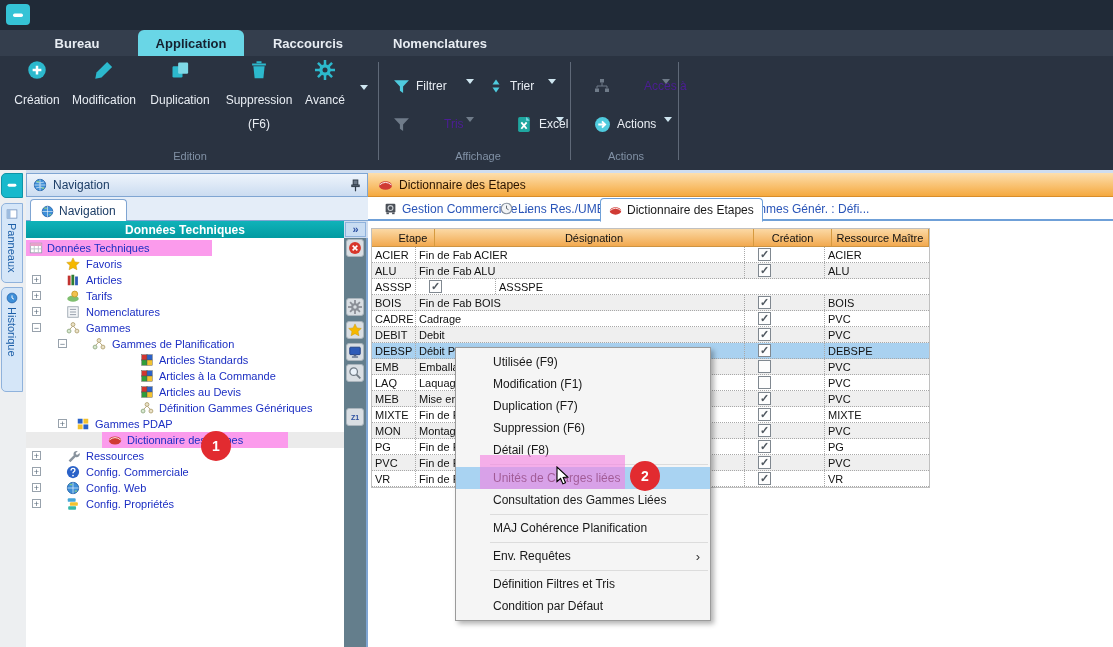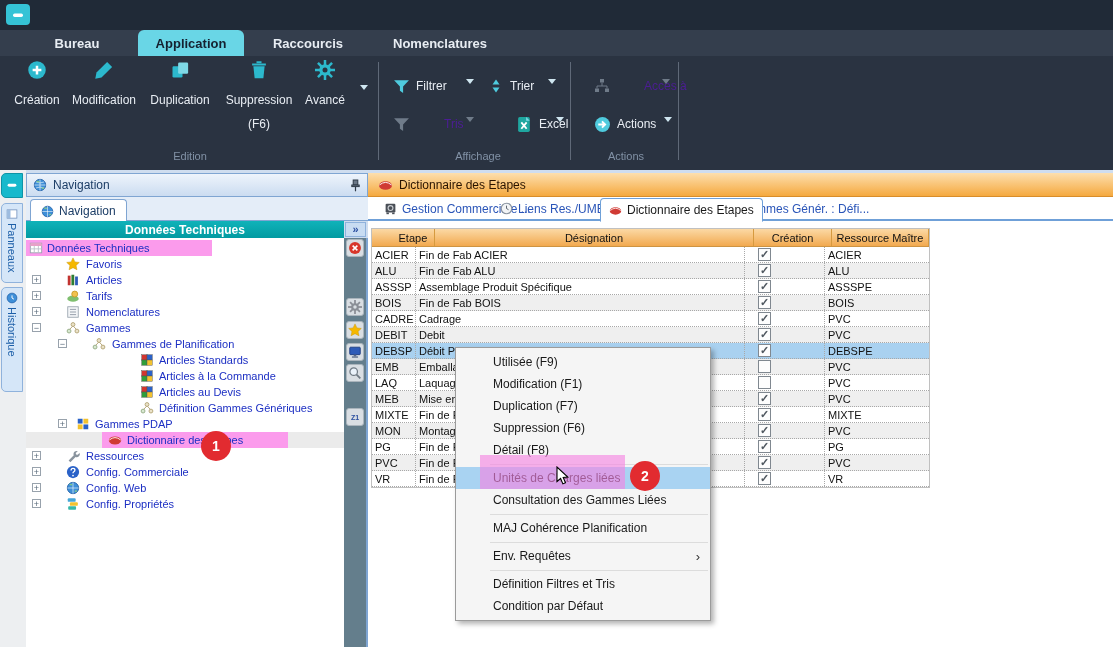--- a/index.html
+++ b/index.html
@@ -612,21 +612,20 @@
       <div class="tr alt">
         <div class="td" style="width:44px">ALU</div>
         <div class="td" style="width:329px">Fin de Fab ALU</div>
         <div class="td" style="width:80px">
           <span class="cb">✓</span>
         </div>
         <div class="td" style="width:100px;border-right:none">ALU</div>
       </div>
       <div class="tr">
         <div class="td" style="width:44px">ASSSP</div>
-        <div class="td" style="width:329px">Assemblage Produit Spécifique</div>
         <div class="td" style="width:80px">
           <span class="cb">✓</span>
         </div>
         <div class="td" style="width:100px;border-right:none">ASSSPE</div>
       </div>
       <div class="tr alt">
         <div class="td" style="width:44px">BOIS</div>
         <div class="td" style="width:329px">Fin de Fab BOIS</div>
         <div class="td" style="width:80px">
           <span class="cb">✓</span>

